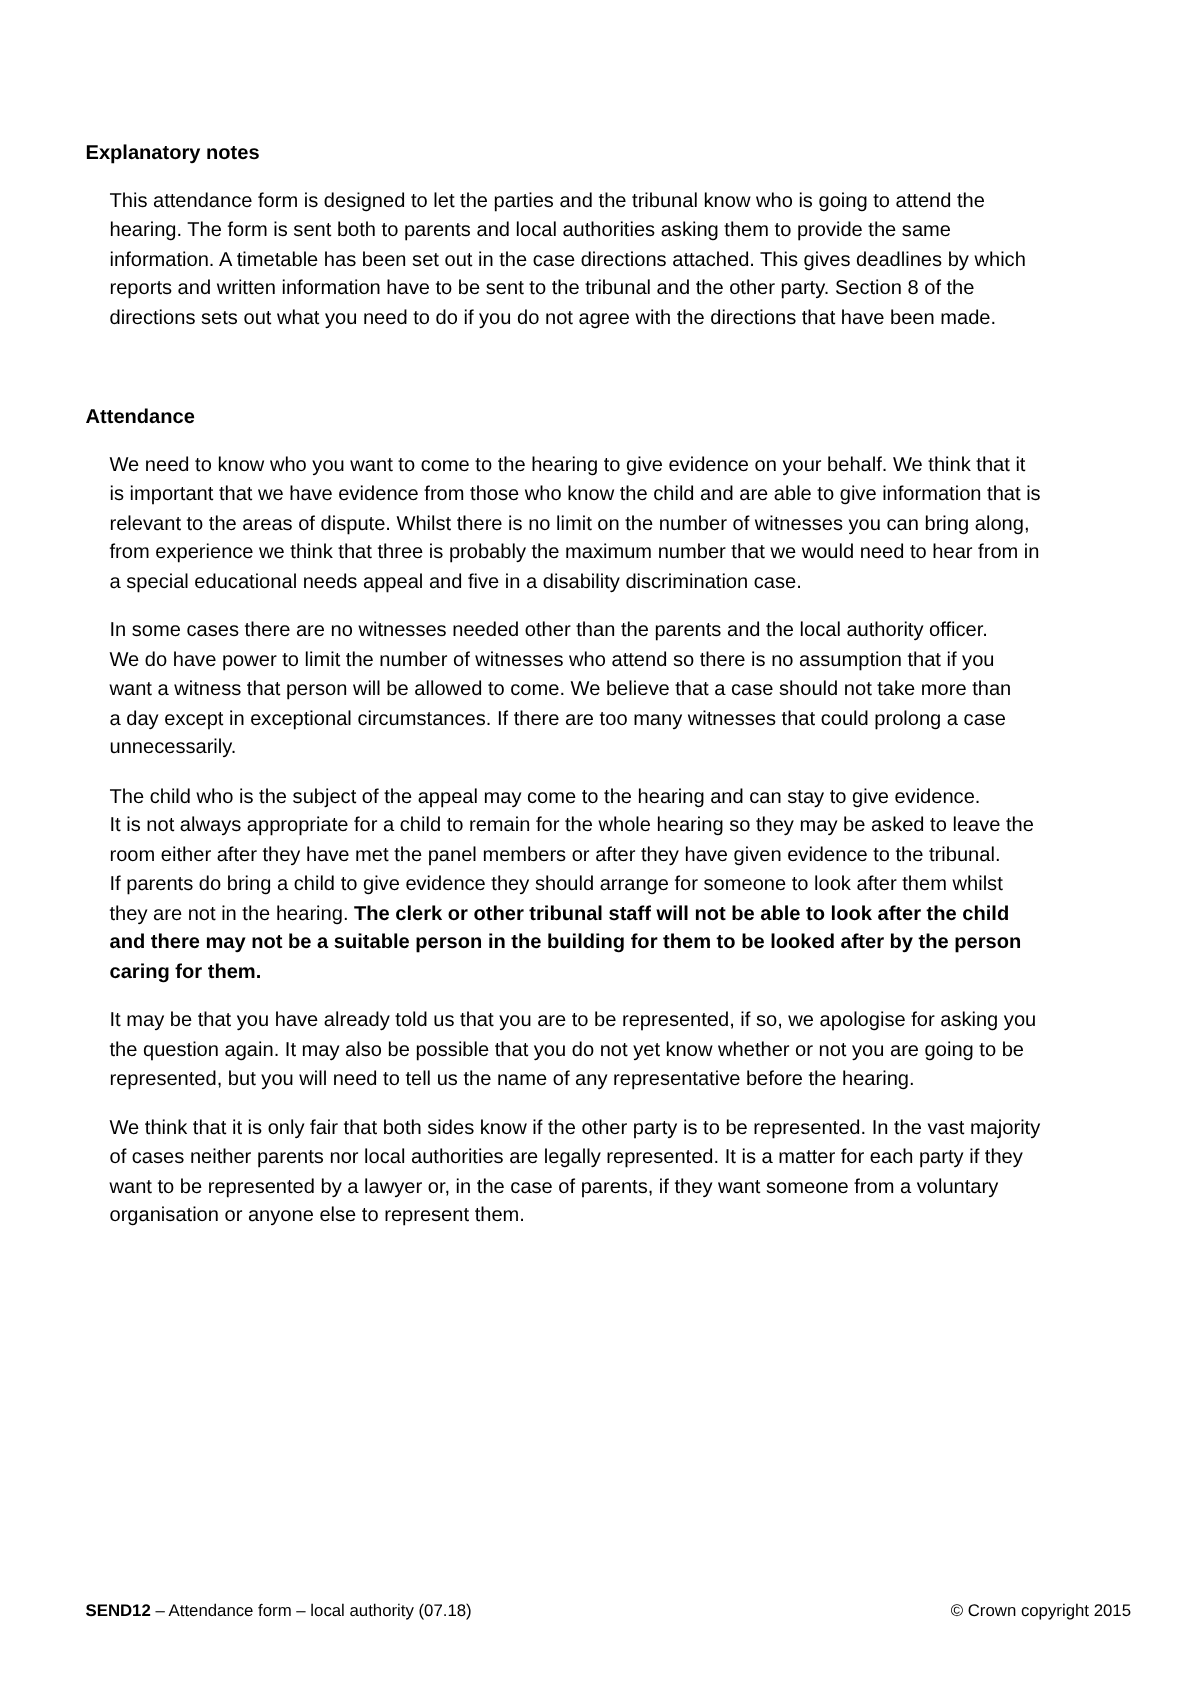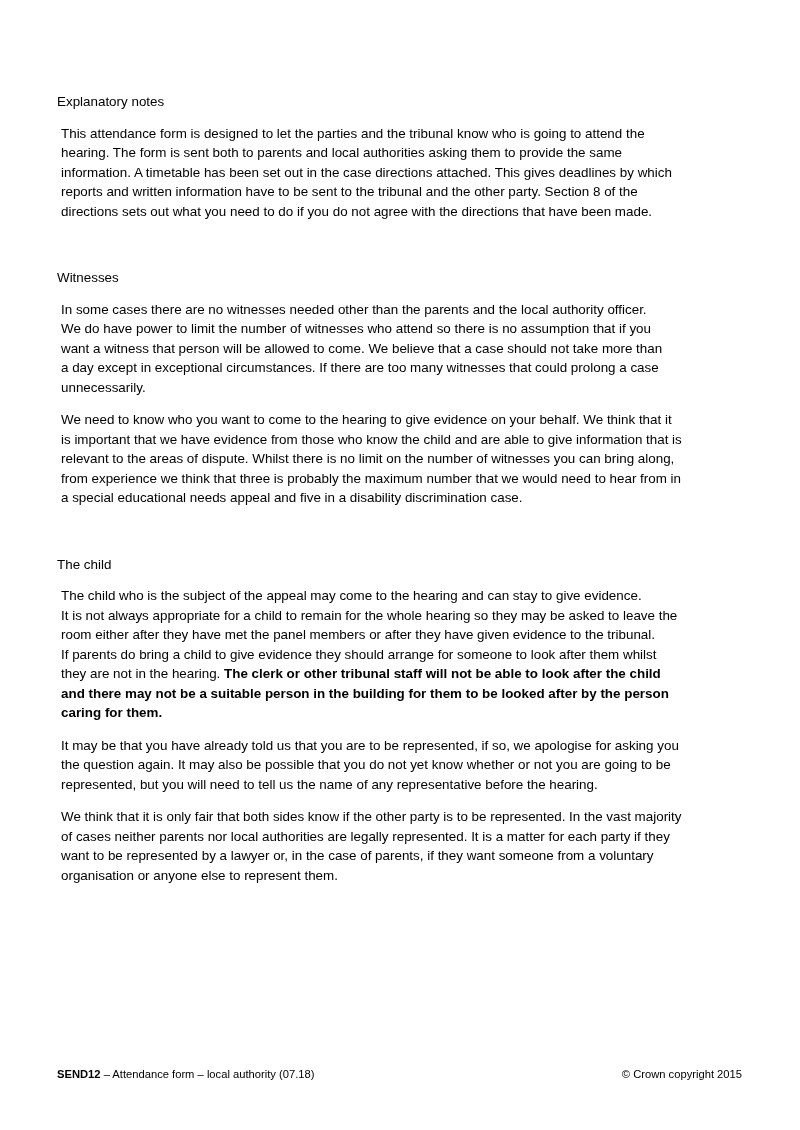--- a/index.html
+++ b/index.html
@@ -18,39 +18,39 @@
   }
   .content {
     position: absolute;
     left: 57px;
     top: 0;
     width: 705px;
   }
   .sec-heading {
     font-size: 13.4px;
     line-height: 19.5px;
-    font-weight: normal;
+    font-weight: bold;
     margin: 47px 0 12px 0;
   }
   .sec-heading.first {
     margin-top: 92px;
   }
   .body-para {
     font-size: 13.4px;
     line-height: 19.5px;
-    margin: 0 0 13px 4px;
+    margin: 0 0 13px 16px;
     white-space: pre-line;
   }
   .body-para strong {
     font-weight: bold;
   }
   .footer {
     position: absolute;
     left: 57px;
-    right: 58px;
+    right: 46px;
     top: 1067px;
     display: flex;
     justify-content: space-between;
     align-items: baseline;
     font-size: 11.2px;
     line-height: 14px;
   }
   .footer-left strong {
     font-weight: bold;
   }
@@ -61,33 +61,32 @@
 <div class="page">
   <div class="content">
 
     <div class="sec-heading first">Explanatory notes</div>
     <p class="body-para">This attendance form is designed to let the parties and the tribunal know who is going to attend the
 hearing. The form is sent both to parents and local authorities asking them to provide the same
 information. A timetable has been set out in the case directions attached. This gives deadlines by which
 reports and written information have to be sent to the tribunal and the other party. Section 8 of the
 directions sets out what you need to do if you do not agree with the directions that have been made.</p>
 
-    <div class="sec-heading">Witnesses</div>
+    <div class="sec-heading">Attendance</div>
+    <p class="body-para">We need to know who you want to come to the hearing to give evidence on your behalf. We think that it
+is important that we have evidence from those who know the child and are able to give information that is
+relevant to the areas of dispute. Whilst there is no limit on the number of witnesses you can bring along,
+from experience we think that three is probably the maximum number that we would need to hear from in
+a special educational needs appeal and five in a disability discrimination case.</p>
     <p class="body-para">In some cases there are no witnesses needed other than the parents and the local authority officer.
 We do have power to limit the number of witnesses who attend so there is no assumption that if you
 want a witness that person will be allowed to come. We believe that a case should not take more than
 a day except in exceptional circumstances. If there are too many witnesses that could prolong a case
 unnecessarily.</p>
-    <p class="body-para">We need to know who you want to come to the hearing to give evidence on your behalf. We think that it
-is important that we have evidence from those who know the child and are able to give information that is
-relevant to the areas of dispute. Whilst there is no limit on the number of witnesses you can bring along,
-from experience we think that three is probably the maximum number that we would need to hear from in
-a special educational needs appeal and five in a disability discrimination case.</p>
 
-    <div class="sec-heading">The child</div>
     <p class="body-para"><span>The child who is the subject of the appeal may come to the hearing and can stay to give evidence.
 It is not always appropriate for a child to remain for the whole hearing so they may be asked to leave the
 room either after they have met the panel members or after they have given evidence to the tribunal.
 If parents do bring a child to give evidence they should arrange for someone to look after them whilst
 they are not in the hearing. </span><strong>The clerk or other tribunal staff will not be able to look after the child
 and there may not be a suitable person in the building for them to be looked after by the person
 caring for them.</strong></p>
 
     <p class="body-para">It may be that you have already told us that you are to be represented, if so, we apologise for asking you
 the question again. It may also be possible that you do not yet know whether or not you are going to be

